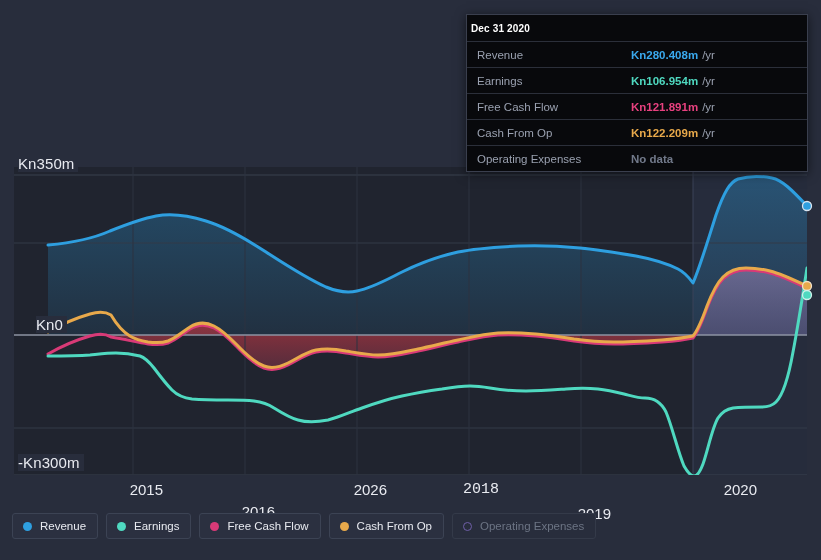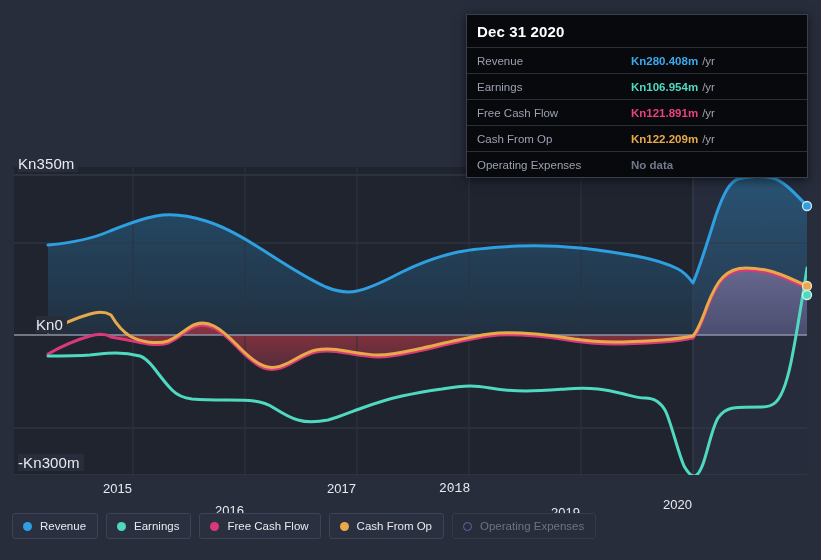--- a/index.html
+++ b/index.html
@@ -14,34 +14,34 @@
   
   #plot{position:absolute;left:0;top:0;width:821px;height:500px;}
   #plot svg{display:block;}
 
   
   .ylab{
     position:absolute;color:#e8eaf0;font-size:15px;letter-spacing:.1px;
     background:#282d3c;padding:0 4px 0 0;white-space:nowrap;
   }
   .xlab{
-    position:absolute;color:#e8eaf0;font-size:13px;text-align:left;
+    position:absolute;color:#e8eaf0;font-size:15px;text-align:right;
     width:60px;white-space:nowrap;
   }
 
   
   #tooltip{
     position:absolute;left:466px;top:14px;width:340px;
     background:#08090c;border:1px solid #3a3f4e;
     box-shadow:0 2px 10px rgba(0,0,0,.55);
     padding:0;
   }
   #tooltip .tt-title{
-    color:#ffffff;font-size:15px;font-weight:bold;
-    padding:8px 10px 7px 10px;letter-spacing:.15px;
+    color:#ffffff;font-size:10px;font-weight:bold;
+    padding:8px 10px 7px 4px;letter-spacing:.15px;
   }
   .tt-row{
     display:flex;align-items:center;
     border-top:1px solid #2b2f3a;
     padding:4px 10px 4px 10px;min-height:17px;
     font-size:11.5px;
   }
   .tt-row.noline{border-top:none;}
   .tt-key{color:#9aa1b0;flex:0 0 118px;white-space:nowrap;}
   .tt-val{font-weight:bold;white-space:nowrap;padding-left:36px;}
@@ -194,24 +194,24 @@
       <circle cx="807" cy="295" r="4.5" fill="#4fd9c0" stroke="#cdf2ea" stroke-width="1.3"></circle>
     </svg>
   </div>
 
   <div class="ylab" style="left:18px;top:155px;">Kn350m</div>
   <div class="ylab" style="left:36px;top:316px;">Kn0</div>
   <div class="ylab" style="left:18px;top:454px;">-Kn300m</div>
 
   <div class="xlab" style="left:103px;top:481px;">2015</div>
   <div class="xlab" style="left:215px;top:503px;">2016</div>
-  <div class="xlab" style="left:327px;top:481px;">2017</div>
+  <div class="xlab" style="left:327px;top:481px;">2026</div>
   <div class="xlab" style="left:439px;top:481px;font-family:Liberation Mono, monospace;">2018</div>
   <div class="xlab" style="left:551px;top:481px;margin-top:24px;">2019</div>
-  <div class="xlab" style="left:663px;top:481px;margin-top:16px;">2020</div>
+  <div class="xlab" style="left:697px;top:481px;">2020</div>
 
   <div id="tooltip">
     <div class="tt-title">Dec 31 2020</div>
 
     <div class="tt-row">
       <span class="tt-key">Revenue</span>
       <span class="tt-val" style="color:#3aa9ee">Kn280.408m</span>
       <span class="tt-suffix">/yr</span>
     </div>
 

